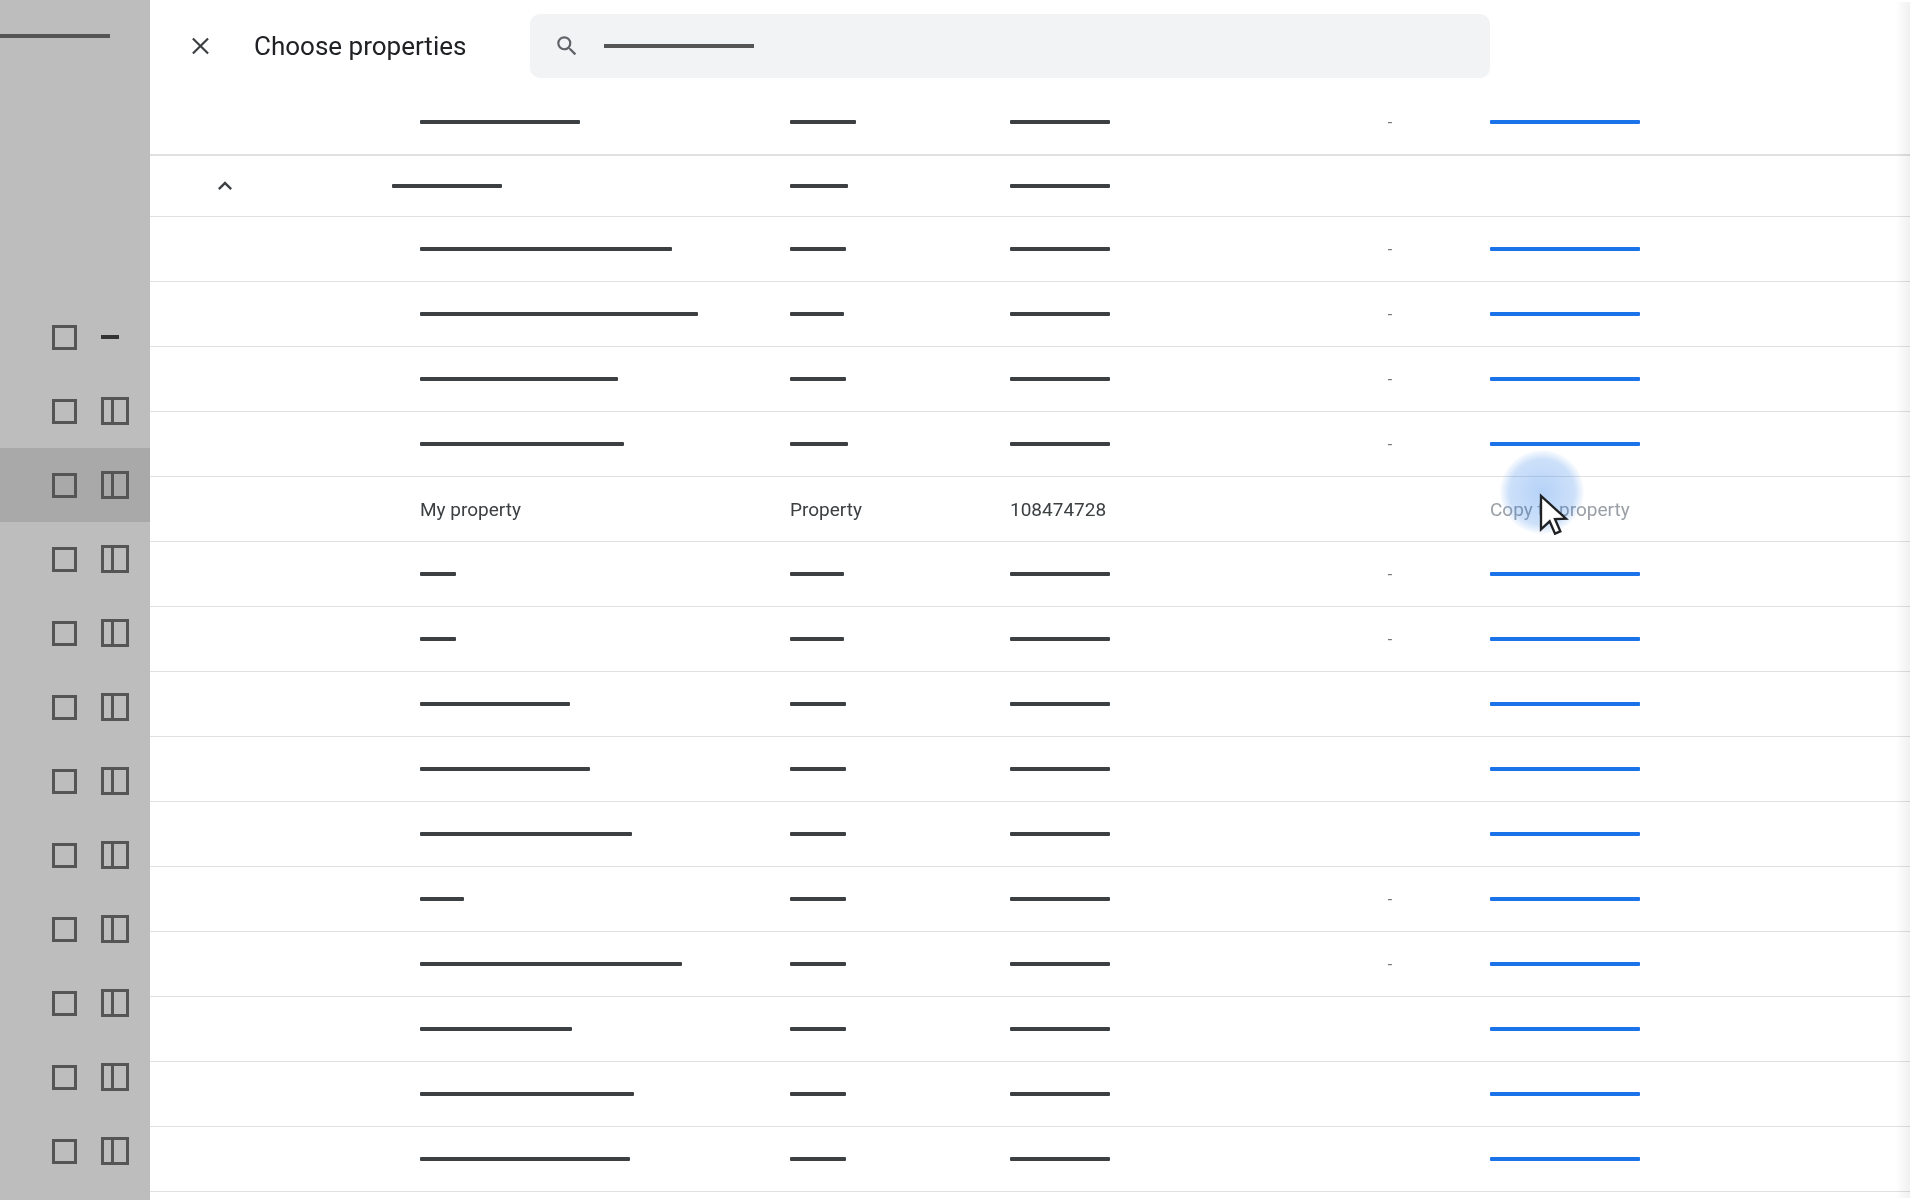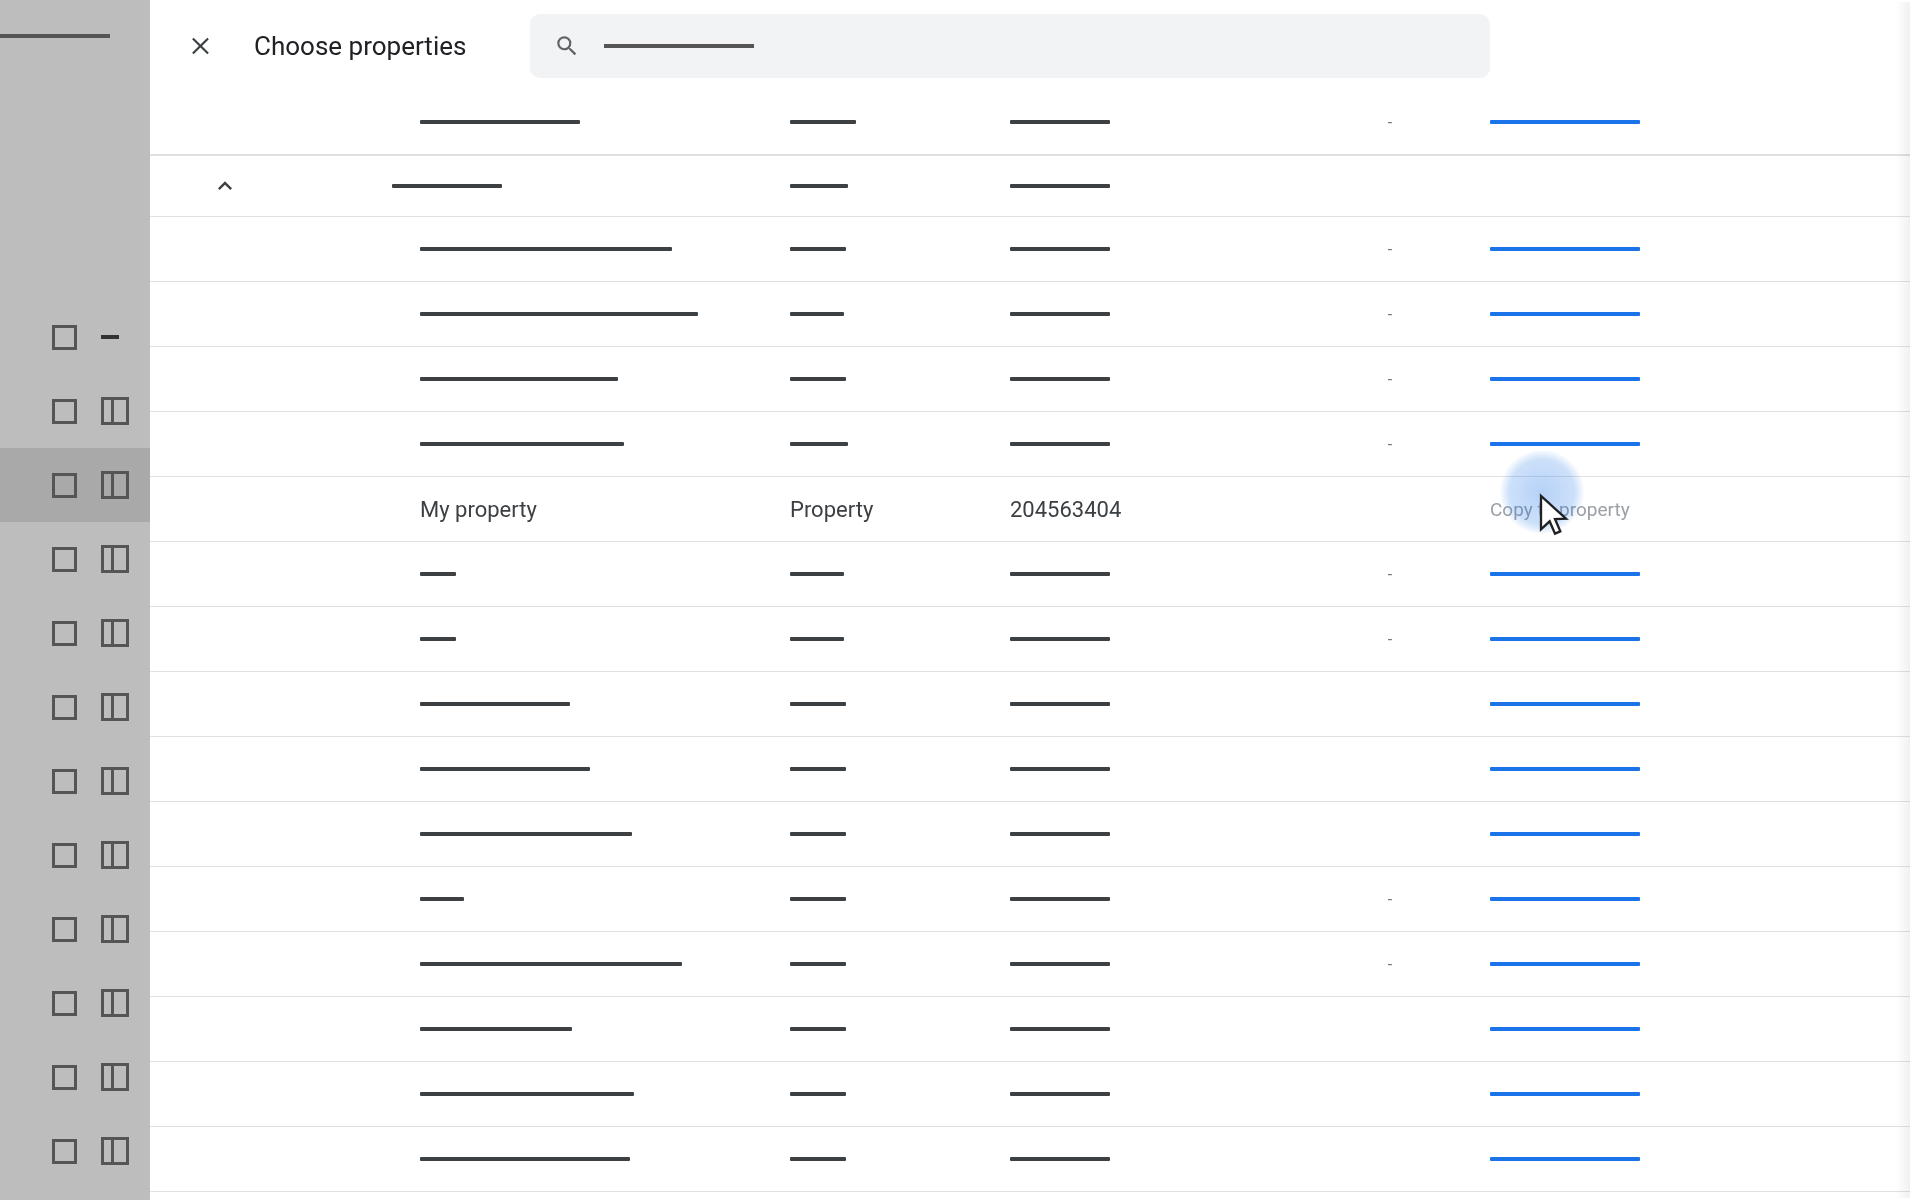--- a/index.html
+++ b/index.html
@@ -86,21 +86,21 @@
   .cell.status { justify-content: center; color: #70757a; font-size: 16px; }
   .cell.action { color: #1a73e8; }
   .cell.action.disabled { color: #9aa0a6; }
 
   
   .bar { height: 4px; background: #3c4043; border-radius: 1px; }
   .bar-blue { height: 4px; background: #1a73e8; border-radius: 1px; }
 
   .chevron svg, .close-btn svg { display: block; }
 
-  .txt { font-size: 22px; color: #3c4043; text-align: right; }
+  .txt { font-size: 19px; color: #3c4043; text-align: right; }
   .txt-action { font-size: 19px; color: #9aa0a6; }
 
   
   .click-highlight {
     position: absolute; width: 84px; height: 84px; border-radius: 50%;
     background: radial-gradient(circle, rgba(26,115,232,0.32) 0%, rgba(26,115,232,0.22) 55%, rgba(26,115,232,0) 72%);
     pointer-events: none;
     left: 1350px; top: 448px;
   }
   .cursor {
@@ -301,21 +301,21 @@
       </div>
       <div class="row highlight">
         <div class="cell expand"></div>
         <div class="cell name">
           <span class="txt">My property</span>
         </div>
         <div class="cell type">
           <span class="txt">Property</span>
         </div>
         <div class="cell id">
-          <span class="txt">204563404</span>
+          <span class="txt">108474728</span>
         </div>
         <div class="cell status"></div>
         <div class="cell action disabled">
           <span class="txt-action">Copy to property</span>
         </div>
       </div>
       <div class="row">
         <div class="cell expand"></div>
         <div class="cell name">
           <div class="bar" style="width: 36px;"></div>

